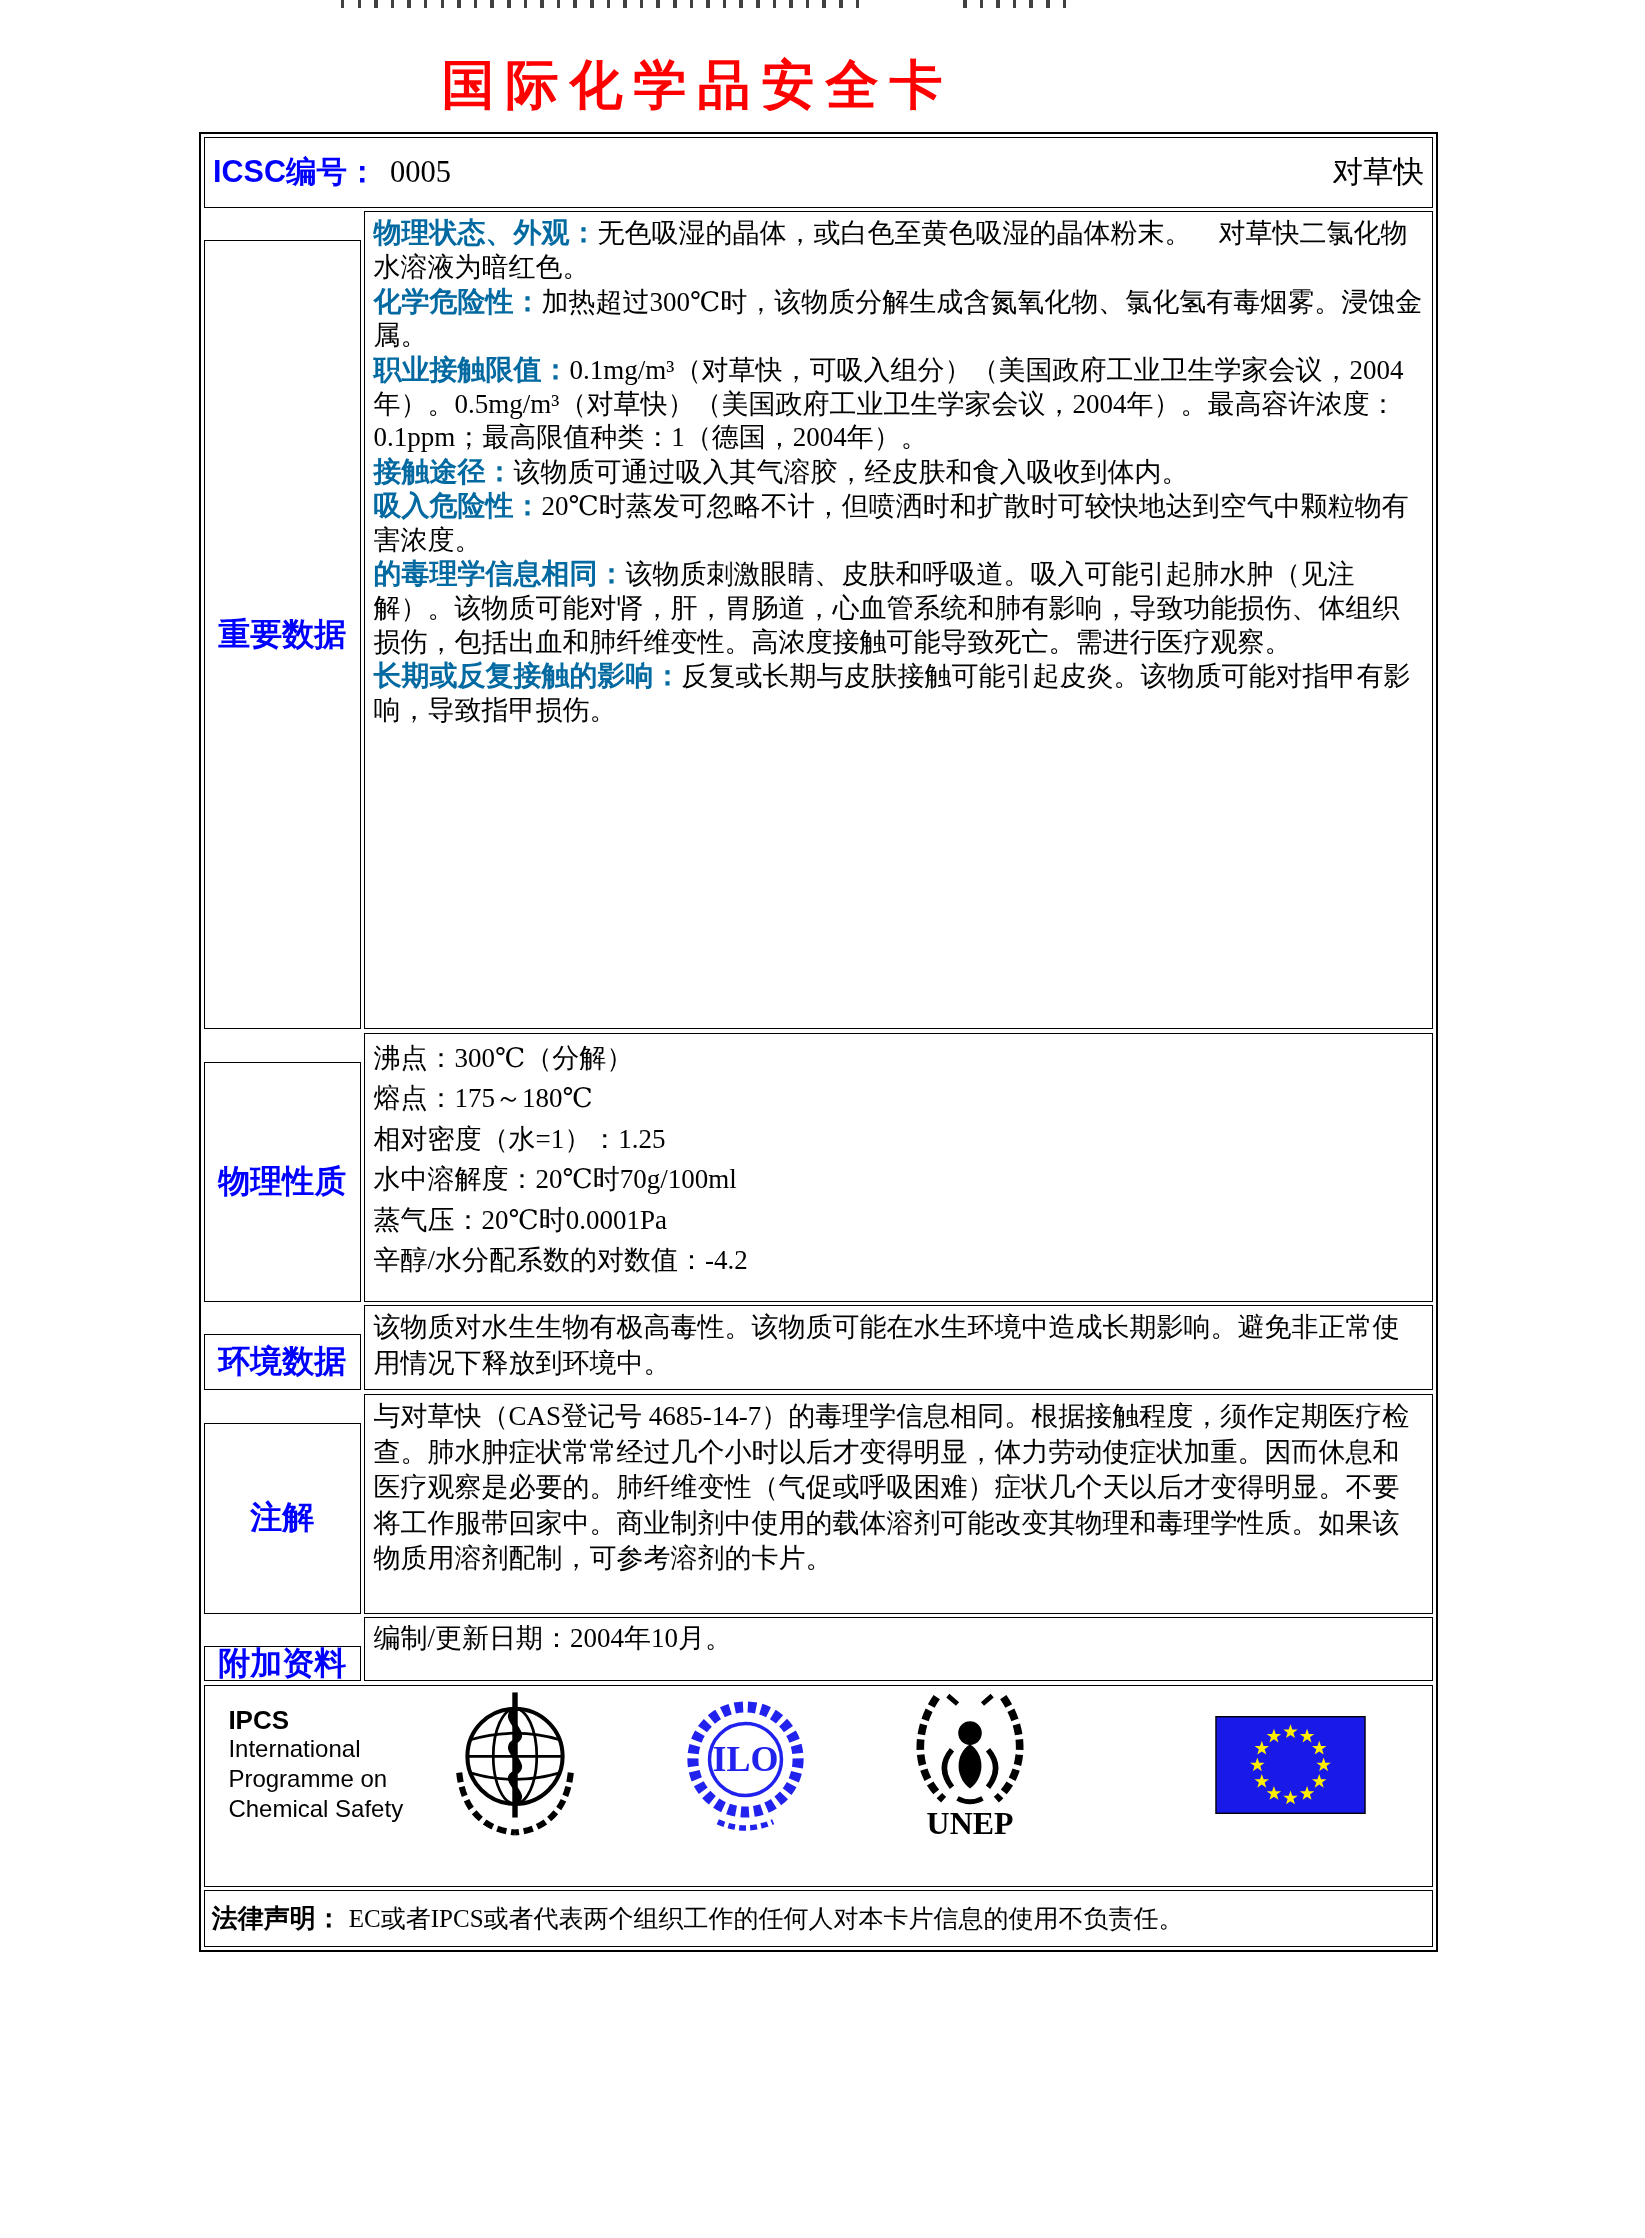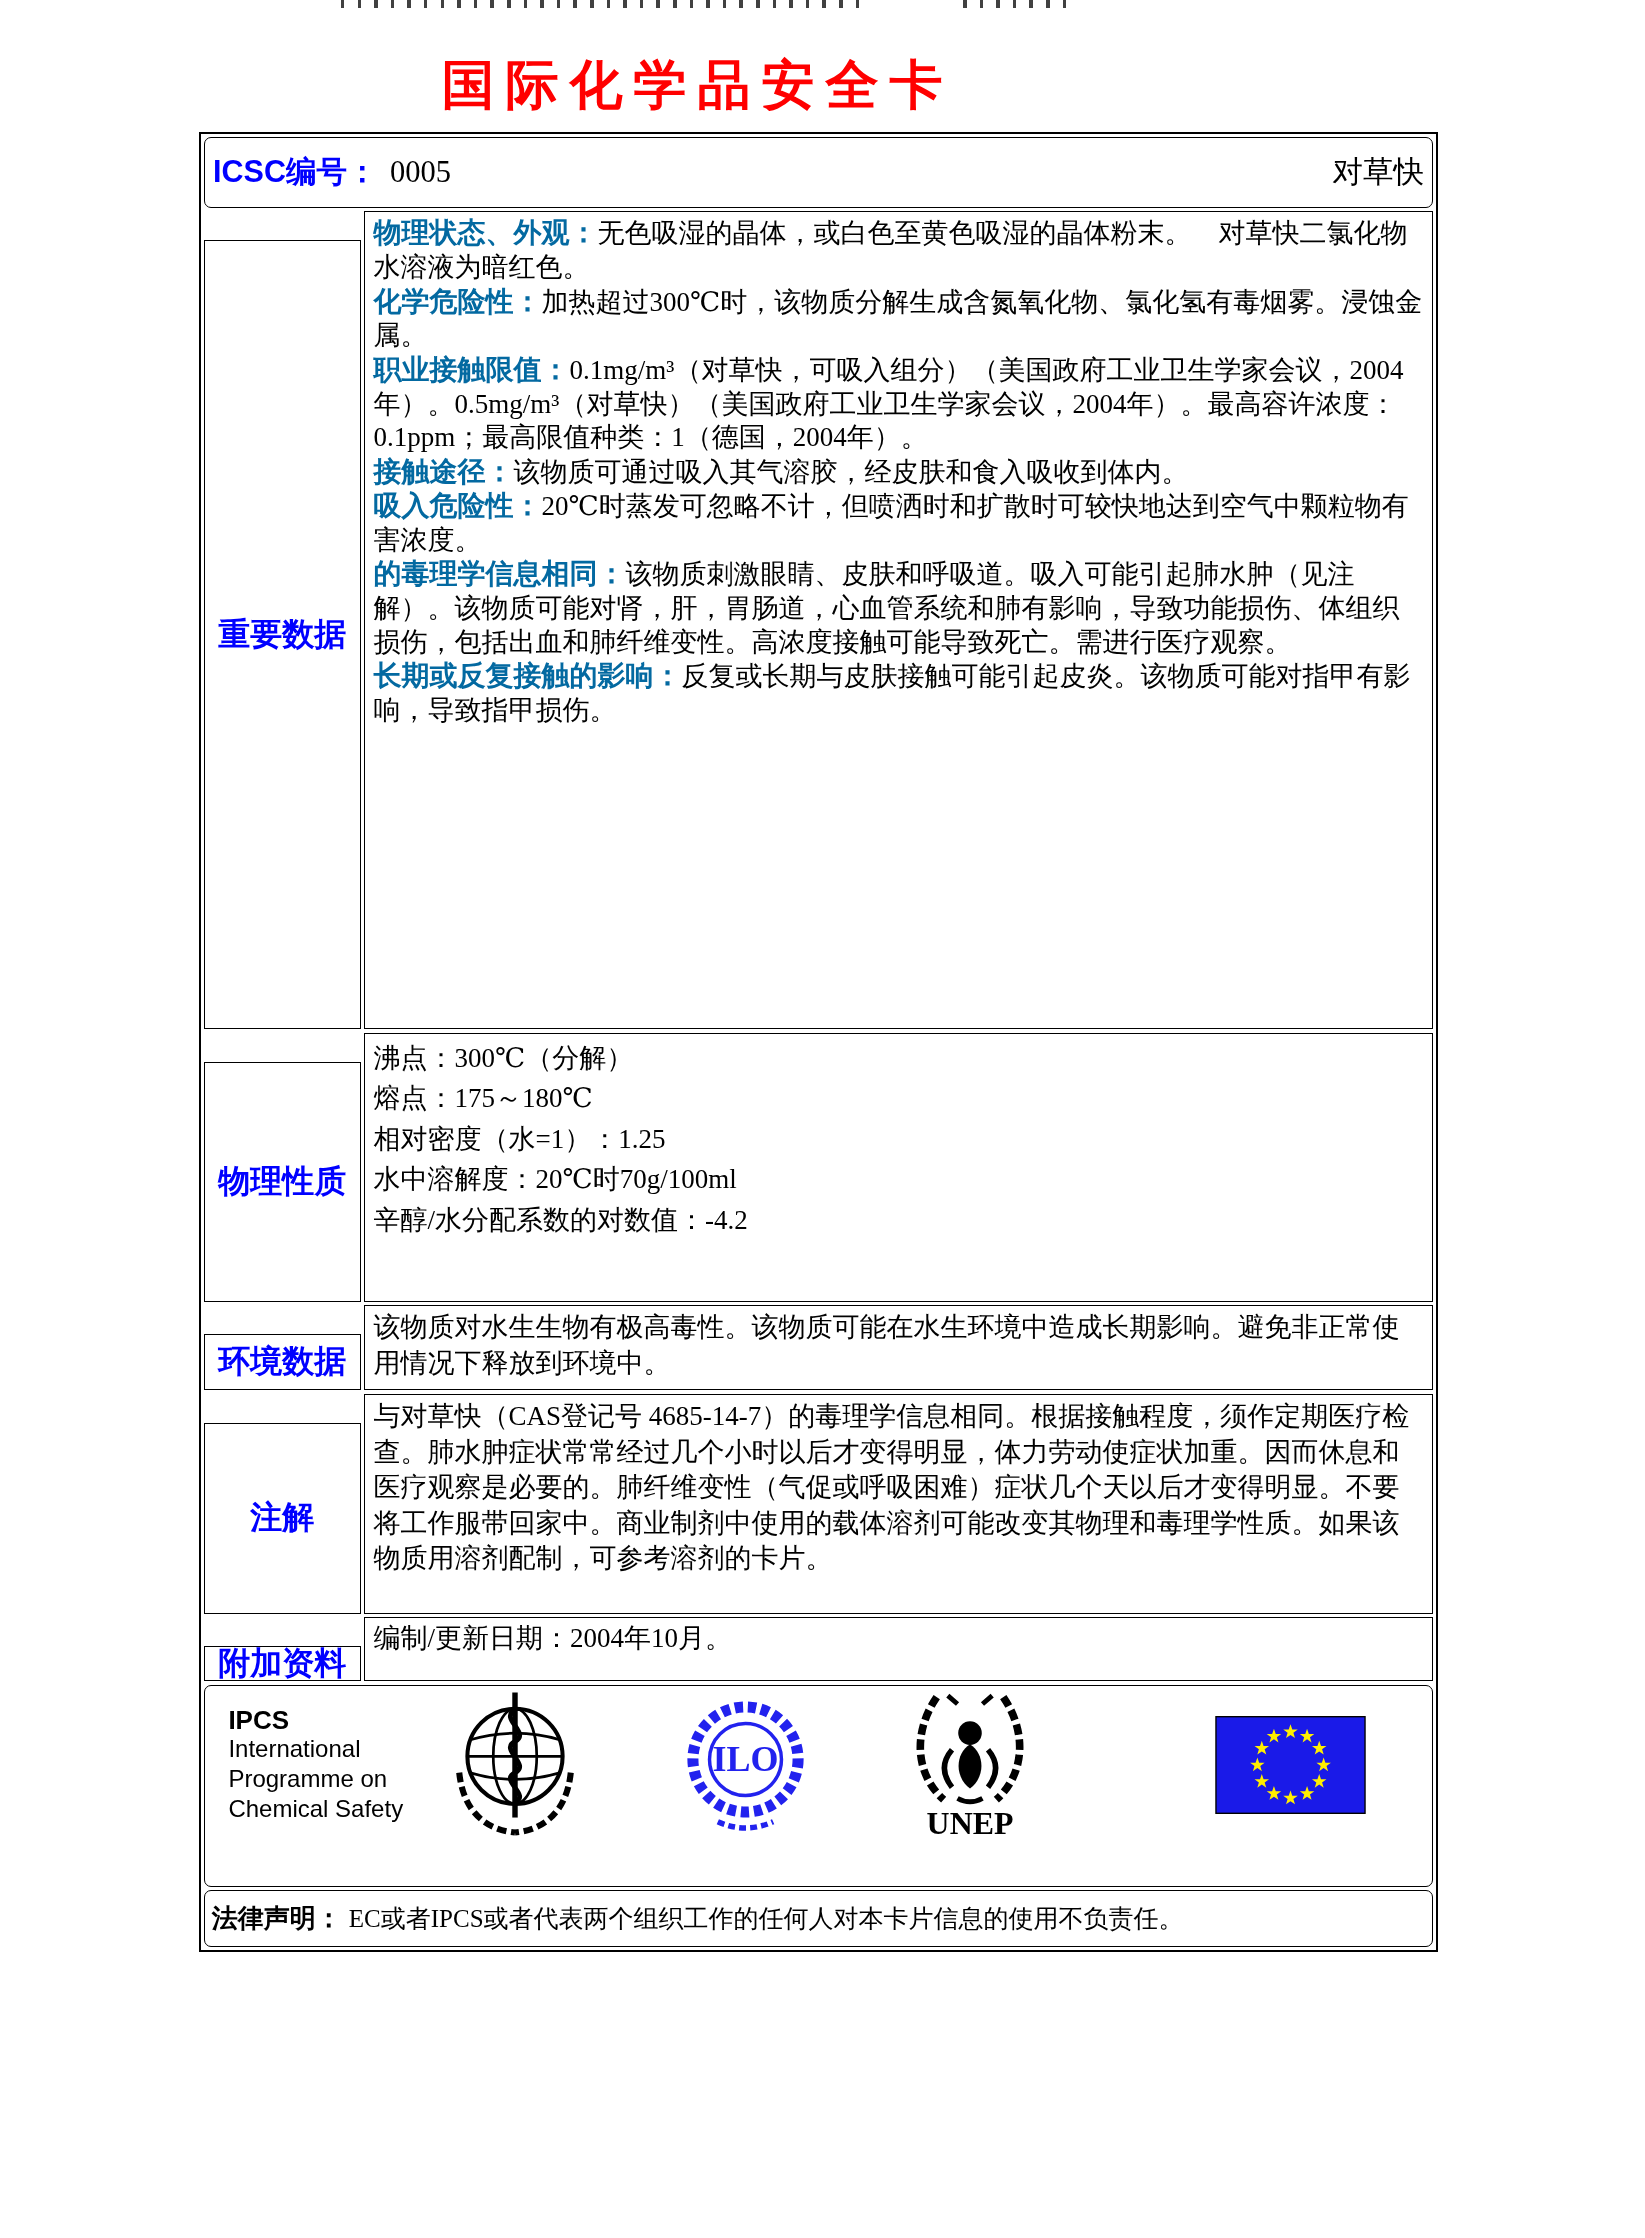--- a/index.html
+++ b/index.html
@@ -23,21 +23,21 @@
 
   
   .card{
     position:absolute;left:199px;top:132px;width:1239px;box-sizing:border-box;
     border:2.8px solid #000;background:#fff;padding:2.8px;
     display:grid;grid-template-columns:157px 1fr;
     grid-template-rows:71px 818px 269px 85px 220px 64px 202px 57px;
     gap:3.5px;
   }
   .cell{border:1.4px solid #000;background:#fff;box-sizing:border-box;overflow:hidden;}
-  .span2{grid-column:1 / -1;border-radius:7px;}
+  .span2{grid-column:1 / -1;}
 
   .rowlabel{
     display:flex;align-items:center;justify-content:center;
     color:#0000FF;font-weight:bold;font-size:32px;
     font-family:"Liberation Sans","DejaVu Sans",sans-serif;
     text-align:center;
     margin-top:29px;
   }
 
   
@@ -125,20 +125,23 @@
       <span class="lbl">沸点：</span><span>300℃（分解）</span>
     </div>
     <div class="line">
       <span class="lbl">熔点：</span><span>175～180℃</span>
     </div>
     <div class="line">
       <span class="lbl">相对密度（水=1）：</span><span>1.25</span>
     </div>
     <div class="line">
       <span class="lbl">水中溶解度：</span><span>20℃时70g/100ml</span>
+    </div>
+    <div class="line">
+      <span class="lbl">蒸气压：</span><span>20℃时0.0001Pa</span>
     </div>
     <div class="line">
       <span class="lbl">辛醇/水分配系数的对数值：</span><span>-4.2</span>
     </div>
   </div>
 
   <div class="cell rowlabel">环境数据</div>
   <div class="cell content plain">该物质对水生生物有极高毒性。该物质可能在水生环境中造成长期影响。避免非正常使用情况下释放到环境中。</div>
 
   <div class="cell rowlabel">注解</div>

